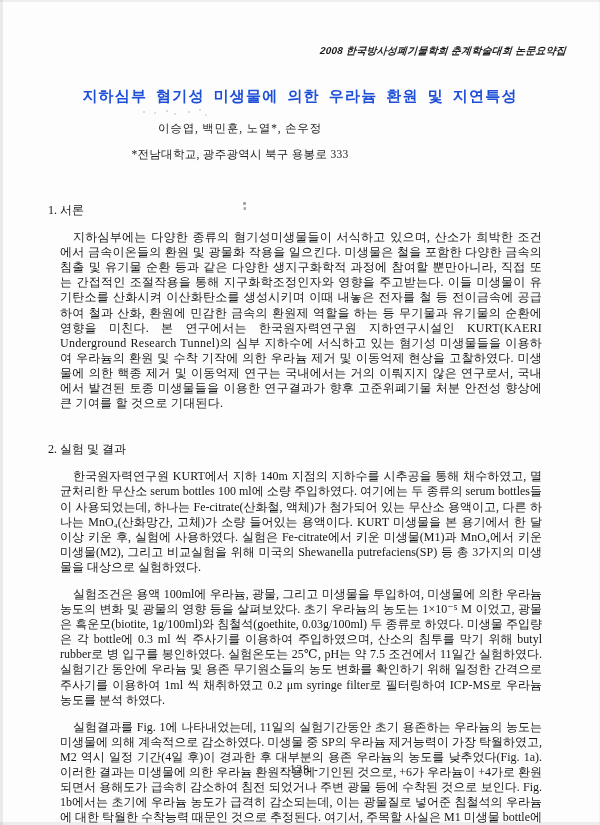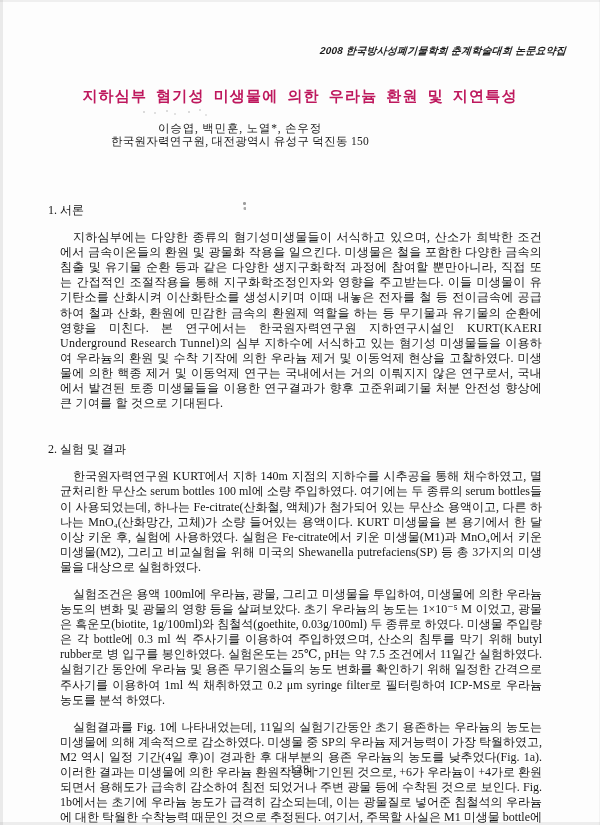--- a/index.html
+++ b/index.html
@@ -23,21 +23,21 @@
   .journal-header {
     position:absolute; top:44px; right:34px;
     font-family:"Liberation Sans","DejaVu Sans",sans-serif;
     font-style:italic; font-weight:bold;
     font-size:10px; letter-spacing:0.2px; color:#1c1c1c;
     transform:skewX(-4deg);
   }
   .paper-title {
     position:absolute; top:87px; left:0; width:600px;
     text-align:center; font-size:15px; font-weight:bold;
-    letter-spacing:1.2px; word-spacing:4px; color:#be185d;
+    letter-spacing:1.2px; word-spacing:4px; color:#1d4ed8;
   }
   .byline {
     position:absolute; left:0; width:480px;
     text-align:center; color:#1b1b1b;
   }
   .authors { top:121px; font-size:11.5px; letter-spacing:0.8px; }
   .affil-1 { top:134px; font-size:11.5px; letter-spacing:0.3px; }
   .affil-2 { top:147px; font-size:11.5px; letter-spacing:0.3px; }
   .email-line { top:160px; font-size:11px; }
   .email-line .email-text { text-decoration:underline; }
@@ -75,22 +75,22 @@
 <div class="page">
 
   <div class="journal-header">2008 한국방사성폐기물학회 춘계학술대회 논문요약집</div>
 
   <div class="paper-title">지하심부 혐기성 미생물에 의한 우라늄 환원 및 지연특성</div>
 
   <div class="smudge-under-title"></div>
 
   <div class="byline authors">이승엽, 백민훈, 노열*, 손우정</div>
 
-  <div class="byline affil-1">한국원자력연구원, 대전광역시 유성구 덕진동 150</div>
 
+  <div class="byline affil-2">*전남대학교, 광주광역시 북구 용봉로 333</div>
 
 
   <div class="mark-near-heading"></div>
 
   <div class="content">
 
     <div class="sec-heading">1. 서론</div>
 
     <p class="sec1-body">지하심부에는 다양한 종류의 혐기성미생물들이 서식하고 있으며, 산소가 희박한 조건에서 금속이온들의 환원 및 광물화 작용을 일으킨다. 미생물은 철을 포함한 다양한 금속의 침출 및 유기물 순환 등과 같은 다양한 생지구화학적 과정에 참여할 뿐만아니라, 직접 또는 간접적인 조절작용을 통해 지구화학조정인자와 영향을 주고받는다. 이들 미생물이 유기탄소를 산화시켜 이산화탄소를 생성시키며 이때 내놓은 전자를 철 등 전이금속에 공급하여 철과 산화, 환원에 민감한 금속의 환원제 역할을 하는 등 무기물과 유기물의 순환에 영향을 미친다. 본 연구에서는 한국원자력연구원 지하연구시설인 KURT(KAERI Underground Research Tunnel)의 심부 지하수에 서식하고 있는 혐기성 미생물들을 이용하여 우라늄의 환원 및 수착 기작에 의한 우라늄 제거 및 이동억제 현상을 고찰하였다. 미생물에 의한 핵종 제거 및 이동억제 연구는 국내에서는 거의 이뤄지지 않은 연구로서, 국내에서 발견된 토종 미생물들을 이용한 연구결과가 향후 고준위폐기물 처분 안전성 향상에 큰 기여를 할 것으로 기대된다.</p>
 

